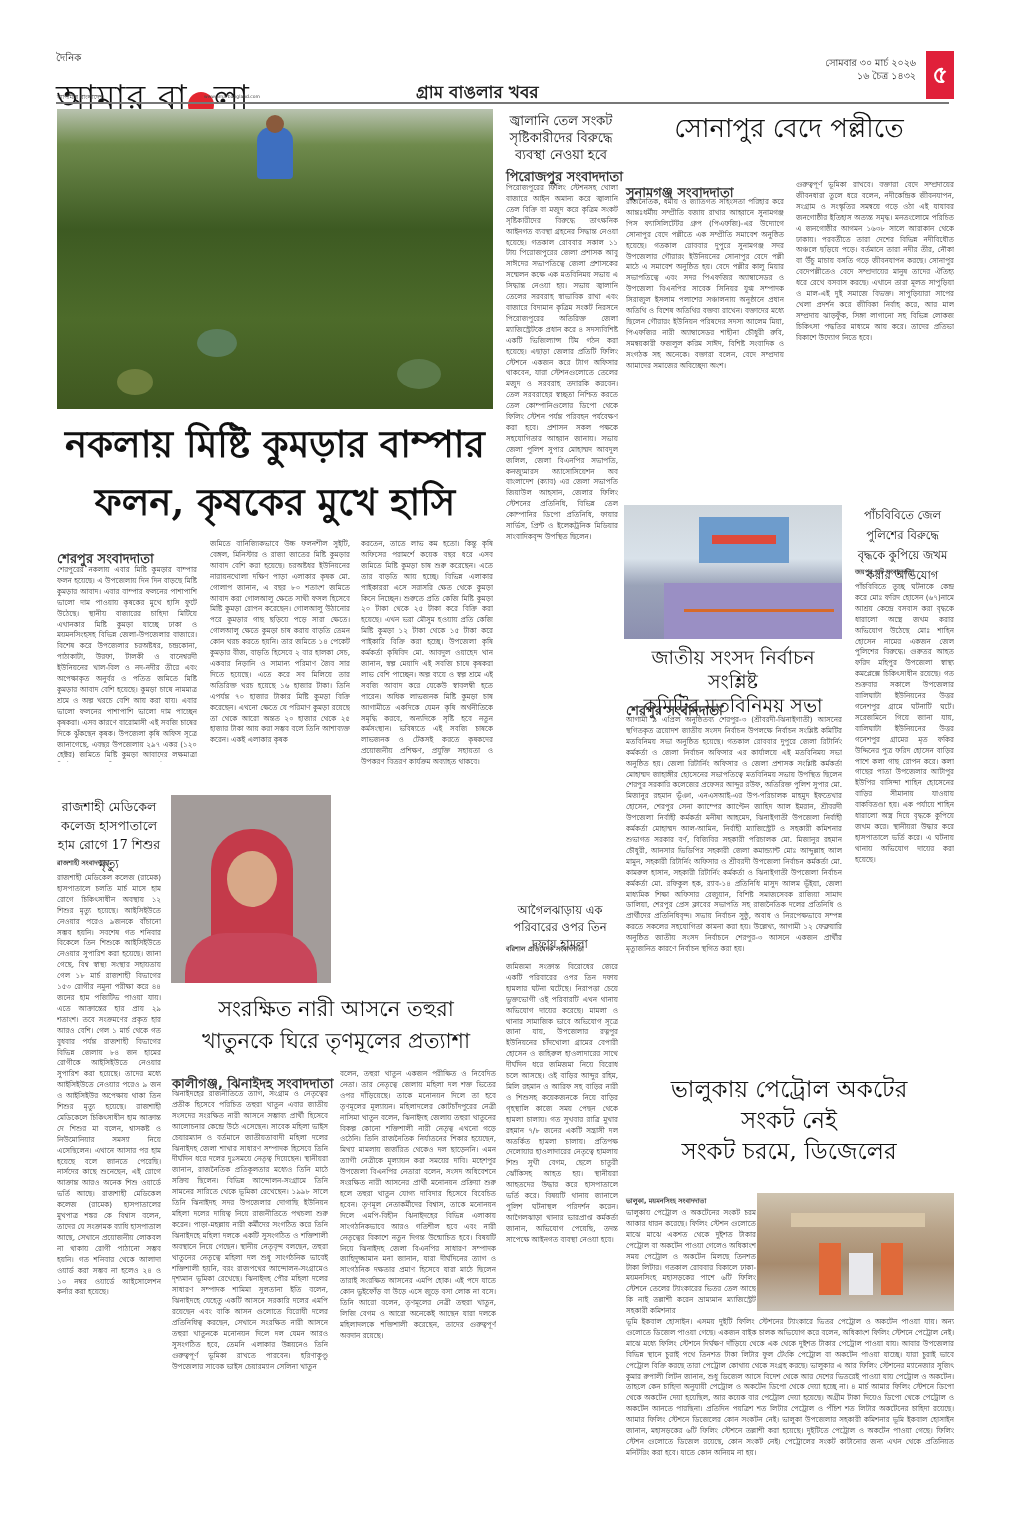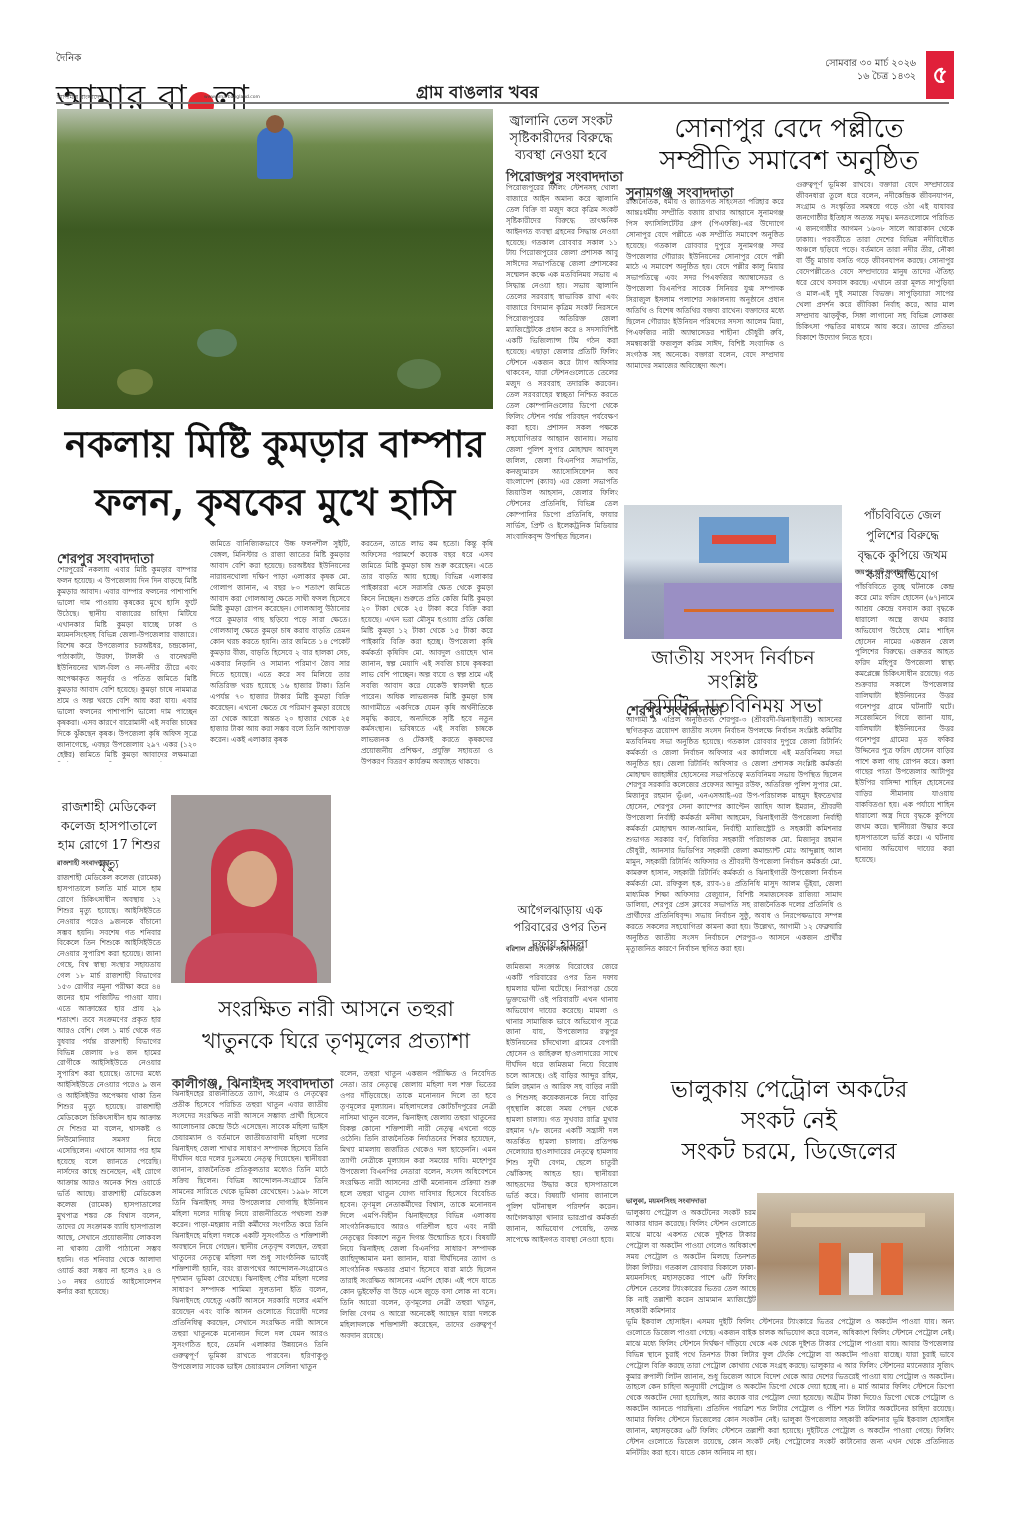--- a/index.html
+++ b/index.html
@@ -52,21 +52,20 @@
 <div class="abs txt" style="left:57px;top:565px;width:140px;height:197px;">শেরপুরের নকলায় এবার মিষ্টি কুমড়ার বাম্পার ফলন হয়েছে। এ উপজেলায় দিন দিন বাড়ছে মিষ্টি কুমড়ার আবাদ। এবার বাম্পার ফলনের পাশাপাশি ভালো দাম পাওয়ায় কৃষকের মুখে হাসি ফুটে উঠেছে। স্থানীয় বাজারের চাহিদা মিটিয়ে এখানকার মিষ্টি কুমড়া যাচ্ছে ঢাকা ও ময়মনসিংহসহ বিভিন্ন জেলা-উপজেলার বাজারে। বিশেষ করে উপজেলার চরঅষ্টধর, চন্দ্রকোনা, পাঠাকাটা, উরফা, টালকী ও বানেশ্বরদী ইউনিয়নের খাল-বিল ও নদ-নদীর তীরে এবং অপেক্ষাকৃত অনুর্বর ও পতিত জমিতে মিষ্টি কুমড়ার আবাদ বেশি হয়েছে। কুমড়া চাষে নামমাত্র শ্রমে ও অল্প খরচে বেশি আয় করা যায়। এবার ভালো ফলনের পাশাপাশি ভালো দাম পাচ্ছেন কৃষকরা। এসব কারণে বারোমাসী এই সবজি চাষের দিকে ঝুঁকছেন কৃষক। উপজেলা কৃষি অফিস সূত্রে জানাগেছে, এবছর উপজেলায় ২৯৭ একর (১২০ হেক্টর) জমিতে মিষ্টি কুমড়া আবাদের লক্ষমাত্রা নির্ধারণ করা হয়েছিলো, তবে অর্জন ২৪ একর বেড়ে হয়েছে ৩২১ একর (১৩০ হেক্টর)। এসব</div>
 <div class="abs txt" style="left:210px;top:539px;width:140px;height:235px;">জমিতে বানিজ্যিকভাবে উচ্চ ফলনশীল সুইটি, বেঙ্গল, মিনিস্টার ও রাজা জাতের মিষ্টি কুমড়ার আবাদ বেশি করা হয়েছে। চরঅষ্টধর ইউনিয়নের নারায়নখোলা দক্ষিণ পাড়া এলাকার কৃষক মো. গোলাপ জানান, এ বছর ৮০ শতাংশ জমিতে আবাদ করা গোলআলু ক্ষেতে সাথী ফসল হিসেবে মিষ্টি কুমড়া রোপন করেছেন। গোলআলু উঠানোর পরে কুমড়ার গাছ ছড়িয়ে পড়ে সারা ক্ষেতে। গোলআলু ক্ষেতে কুমড়া চাষ করায় বাড়তি তেমন কোন খরচ করতে হয়নি। তার জমিতে ১৪ পেকেট কুমড়ার বীজ, বাড়তি হিসেবে ২ বার হালকা সেচ, একবার নিড়ানি ও সামান্য পরিমাণ জৈব সার দিতে হয়েছে। এতে করে সব মিলিয়ে তার অতিরিক্ত খরচ হয়েছে ১৬ হাজার টাকা। তিনি এপর্যন্ত ৭০ হাজার টাকার মিষ্টি কুমড়া বিক্রি করেছেন। এখনো ক্ষেতে যে পরিমাণ কুমড়া রয়েছে তা থেকে আরো অন্তত ২০ হাজার থেকে ২৫ হাজার টাকা আয় করা সম্ভব বলে তিনি আশাব্যক্ত করেন। একই এলাকার কৃষক</div>
 <div class="abs txt" style="left:361px;top:539px;width:132px;height:235px;">করতেন, তাতে লাভ কম হতো। কিন্তু কৃষি অফিসের পরামর্শে কয়েক বছর ধরে এসব জমিতে মিষ্টি কুমড়া চাষ শুরু করেছেন। এতে তার বাড়তি আয় হচ্ছে। বিভিন্ন এলাকার পাইকাররা এসে সরাসরি ক্ষেত থেকে কুমড়া কিনে নিচ্ছেন। শুরুতে প্রতি কেজি মিষ্টি কুমড়া ২০ টাকা থেকে ২৫ টাকা করে বিক্রি করা হয়েছে। এখন ভরা মৌসুম হওয়ায় প্রতি কেজি মিষ্টি কুমড়া ১২ টাকা থেকে ১৫ টাকা করে পাইকারি বিক্রি করা হচ্ছে। উপজেলা কৃষি কর্মকর্তা কৃষিবিদ মো. আবদুল ওয়াহেদ খান জানান, স্বল্প মেয়াদি এই সবজি চাষে কৃষকরা লাভ বেশি পাচ্ছেন। অল্প ব্যয়ে ও স্বল্প শ্রমে এই সবজি আবাদ করে যেকেউ স্বাবলম্বী হতে পারেন। অধিক লাভজনক মিষ্টি কুমড়া চাষ আগামীতে একদিকে যেমন কৃষি অর্থনীতিকে সমৃদ্ধি করবে, অন্যদিকে সৃষ্টি হবে নতুন কর্মসংস্থান। ভবিষ্যতে এই সবজি চাষকে লাভজনক ও টেকসই করতে কৃষকদের প্রয়োজনীয় প্রশিক্ষণ, প্রযুক্তি সহায়তা ও উপকরণ বিতরণ কার্যক্রম অব্যাহত থাকবে।</div>
 
 <div class="abs hl" style="left:504px;top:112px;width:114px;font-size:13px;line-height:17px;">জ্বালানি তেল সংকট সৃষ্টিকারীদের বিরুদ্ধে ব্যবস্থা নেওয়া হবে</div>
 <div class="abs dateline" style="left:506px;top:167px;">পিরোজপুর সংবাদদাতা</div>
 <div class="abs txt" style="left:506px;top:183px;width:112px;height:600px;">পিরোজপুরের ফিলিং স্টেশনসহ খোলা বাজারে আইন অমান্য করে জ্বালানি তেল বিক্রি বা মজুদ করে কৃত্রিম সংকট সৃষ্টিকারীদের বিরুদ্ধে তাৎক্ষনিক আইনগত ব্যবস্থা গ্রহনের সিদ্ধান্ত নেওয়া হয়েছে। গতকাল রোববার সকাল ১১ টায় পিরোজপুরের জেলা প্রশাসক আবু সাঈদের সভাপতিত্বে জেলা প্রশাসকের সম্মেলন কক্ষে এক মতবিনিময় সভায় এ সিদ্ধান্ত নেওয়া হয়। সভায় জ্বালানি তেলের সরবরাহ স্বাভাবিক রাখা এবং বাজারে বিদ্যমান কৃত্রিম সংকট নিরসনে পিরোজপুরের অতিরিক্ত জেলা ম্যাজিস্ট্রেটকে প্রধান করে ৪ সদস্যবিশিষ্ট একটি ভিজিল্যান্স টিম গঠন করা হয়েছে। এছাড়া জেলার প্রতিটি ফিলিং স্টেশনে একজন করে ট্যাগ অফিসার থাকবেন, যারা স্টেশনগুলোতে তেলের মজুদ ও সরবরাহ তদারকি করবেন। তেল সরবরাহের স্বচ্ছতা নিশ্চিত করতে তেল কোম্পানিগুলোর ডিপো থেকে ফিলিং স্টেশন পর্যন্ত পরিবহন পর্যবেক্ষণ করা হবে। প্রশাসন সকল পক্ষকে সহযোগিতার আহ্বান জানায়। সভায় জেলা পুলিশ সুপার মোহাম্মদ আবদুল জলিল, জেলা বিএনপির সভাপতি, কনজ্যুমারস অ্যাসোসিয়েশন অব বাংলাদেশ (ক্যাব) এর জেলা সভাপতি জিয়াউল আহসান, জেলার ফিলিং স্টেশনের প্রতিনিধি, বিভিন্ন তেল কোম্পানির ডিপো প্রতিনিধি, ফায়ার সার্ভিস, প্রিন্ট ও ইলেকট্রনিক মিডিয়ার সাংবাদিকবৃন্দ উপস্থিত ছিলেন।</div>
 
 <div class="abs hl" style="left:624px;top:112px;width:330px;font-size:26px;line-height:32px;">
   <div>সোনাপুর বেদে পল্লীতে</div>
-  <div>সম্প্রীতি সমাবেশ অনুষ্ঠিত</div>
 </div>
 <div class="abs dateline" style="left:626px;top:183px;">সুনামগঞ্জ সংবাদদাতা</div>
 <div class="abs txt" style="left:626px;top:197px;width:158px;height:295px;">রাজনৈতিক, ধর্মীয় ও জাতিগত সহিংসতা পরিহার করে আন্তঃধর্মীয় সম্প্রীতি বজায় রাখার আহ্বানে সুনামগঞ্জ পিস ফ্যাসিলিটেটর গ্রুপ (পিএফজি)-এর উদ্যোগে সোনাপুর বেদে পল্লীতে এক সম্প্রীতি সমাবেশ অনুষ্ঠিত হয়েছে। গতকাল রোববার দুপুরে সুনামগঞ্জ সদর উপজেলার গৌরারং ইউনিয়নের সোনাপুর বেদে পল্লী মাঠে এ সমাবেশ অনুষ্ঠিত হয়। বেদে পল্লীর কালু মিয়ার সভাপতিত্বে এবং সদর পিএফজির অ্যাম্বাসেডর ও উপজেলা বিএনপির সাবেক সিনিয়র যুগ্ম সম্পাদক সিরাজুল ইসলাম পলাশের সঞ্চালনায় অনুষ্ঠানে প্রধান অতিথি ও বিশেষ অতিথির বক্তব্য রাখেন। বক্তাদের মধ্যে ছিলেন গৌরারং ইউনিয়ন পরিষদের সদস্য আলেম মিয়া, পিএফজির নারী অ্যাম্বাসেডর শাহীনা চৌধুরী রুবি, সমন্বয়কারী ফজলুল করিম সাঈদ, বিশিষ্ট সংবাদিক ও সংগঠক সহ অনেকে। বক্তারা বলেন, বেদে সম্প্রদায় আমাদের সমাজের অবিচ্ছেদ্য অংশ।</div>
 <div class="abs txt" style="left:796px;top:180px;width:158px;height:312px;">গুরুত্বপূর্ণ ভূমিকা রাখবে। বক্তারা বেদে সম্প্রদায়ের জীবনধারা তুলে ধরে বলেন, নদীকেন্দ্রিক জীবনযাপন, সংগ্রাম ও সংস্কৃতির সমন্বয়ে গড়ে ওঠা এই যাযাবর জনগোষ্ঠীর ইতিহাস অত্যন্ত সমৃদ্ধ। মনতংলোমে পরিচিত এ জনগোষ্ঠীর আগমন ১৬৩৮ সালে আরাকান থেকে ঢাকায়। পরবর্তীতে তারা দেশের বিভিন্ন নদীবিধৌত অঞ্চলে ছড়িয়ে পড়ে। বর্তমানে তারা নদীর তীর, নৌকা বা উঁচু মাচায় বসতি গড়ে জীবনযাপন করছে। সোনাপুর বেদেপল্লীতেও বেদে সম্প্রদায়ের মানুষ তাদের ঐতিহ্য ধরে রেখে বসবাস করছে। এখানে তারা মূলত সাপুড়িয়া ও মাল-এই দুই সমাজে বিভক্ত। সাপুড়িয়ারা সাপের খেলা প্রদর্শন করে জীবিকা নির্বাহ করে, আর মাল সম্প্রদায় ঝাড়ফুঁক, সিঙ্গা লাগানো সহ বিভিন্ন লোকজ চিকিৎসা পদ্ধতির মাধ্যমে আয় করে। তাদের প্রতিভা বিকাশে উদ্যোগ নিতে হবে।</div>
 
 <div class="abs photo" style="left:624px;top:505px;width:218px;height:134px;background:linear-gradient(180deg,#cfd6dc 0%,#d9e2ea 40%,#9aa3b8 60%,#8c8fb0 100%);">
   <div class="abs" style="left:75px;top:12px;width:90px;height:46px;background:#6e9ccc;"></div>
   <div class="abs" style="left:88px;top:30px;width:64px;height:9px;background:#e04a3a;"></div>
   <div class="abs" style="left:40px;top:78px;width:178px;height:56px;background:#9a8fc4;"></div>
   <div class="abs" style="left:60px;top:104px;width:150px;height:3px;background:#d86a2a;"></div>

